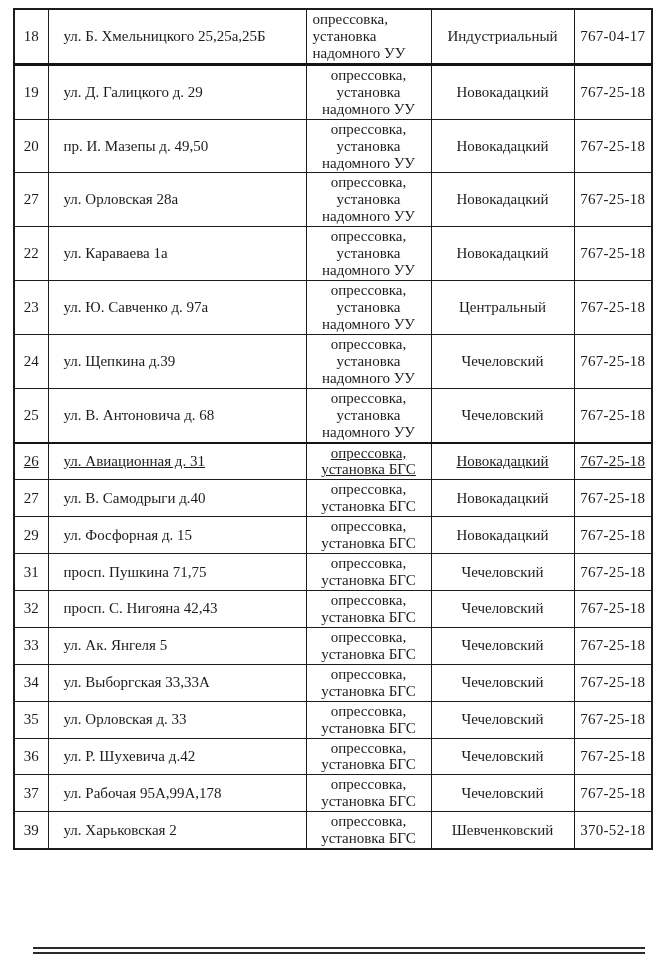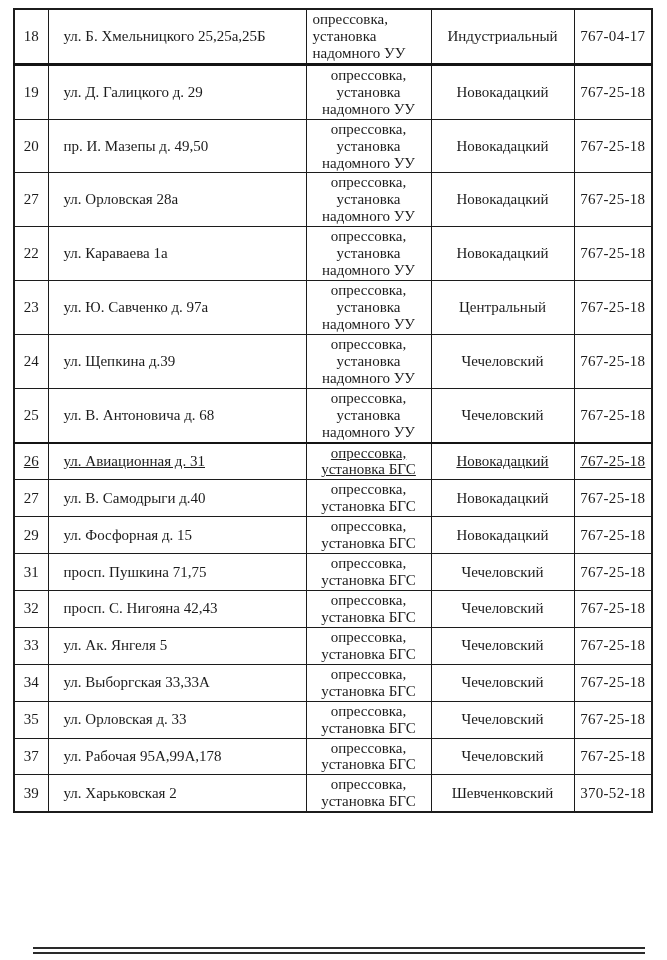--- a/index.html
+++ b/index.html
@@ -194,20 +194,28 @@
   </tr>
         <tr style="height: 35px;">
     <td class="c-num">35</td>
     <td class="c-addr">ул. Орловская д. 33</td>
     <td class="c-work">опрессовка,
 установка БГС</td>
     <td class="c-district">Чечеловский</td>
     <td class="c-phone">767-25-18</td>
   </tr>
         <tr style="height: 35px;">
+    <td class="c-num">36</td>
+    <td class="c-addr">ул. Р. Шухевича д.42</td>
+    <td class="c-work">опрессовка,
+установка БГС</td>
+    <td class="c-district">Чечеловский</td>
+    <td class="c-phone">767-25-18</td>
+  </tr>
+        <tr style="height: 35px;">
     <td class="c-num">37</td>
     <td class="c-addr">ул. Рабочая 95А,99А,178</td>
     <td class="c-work">опрессовка,
 установка БГС</td>
     <td class="c-district">Чечеловский</td>
     <td class="c-phone">767-25-18</td>
   </tr>
         <tr style="height: 35px; border-radius: 9px;">
     <td class="c-num">39</td>
     <td class="c-addr">ул. Харьковская 2</td>

